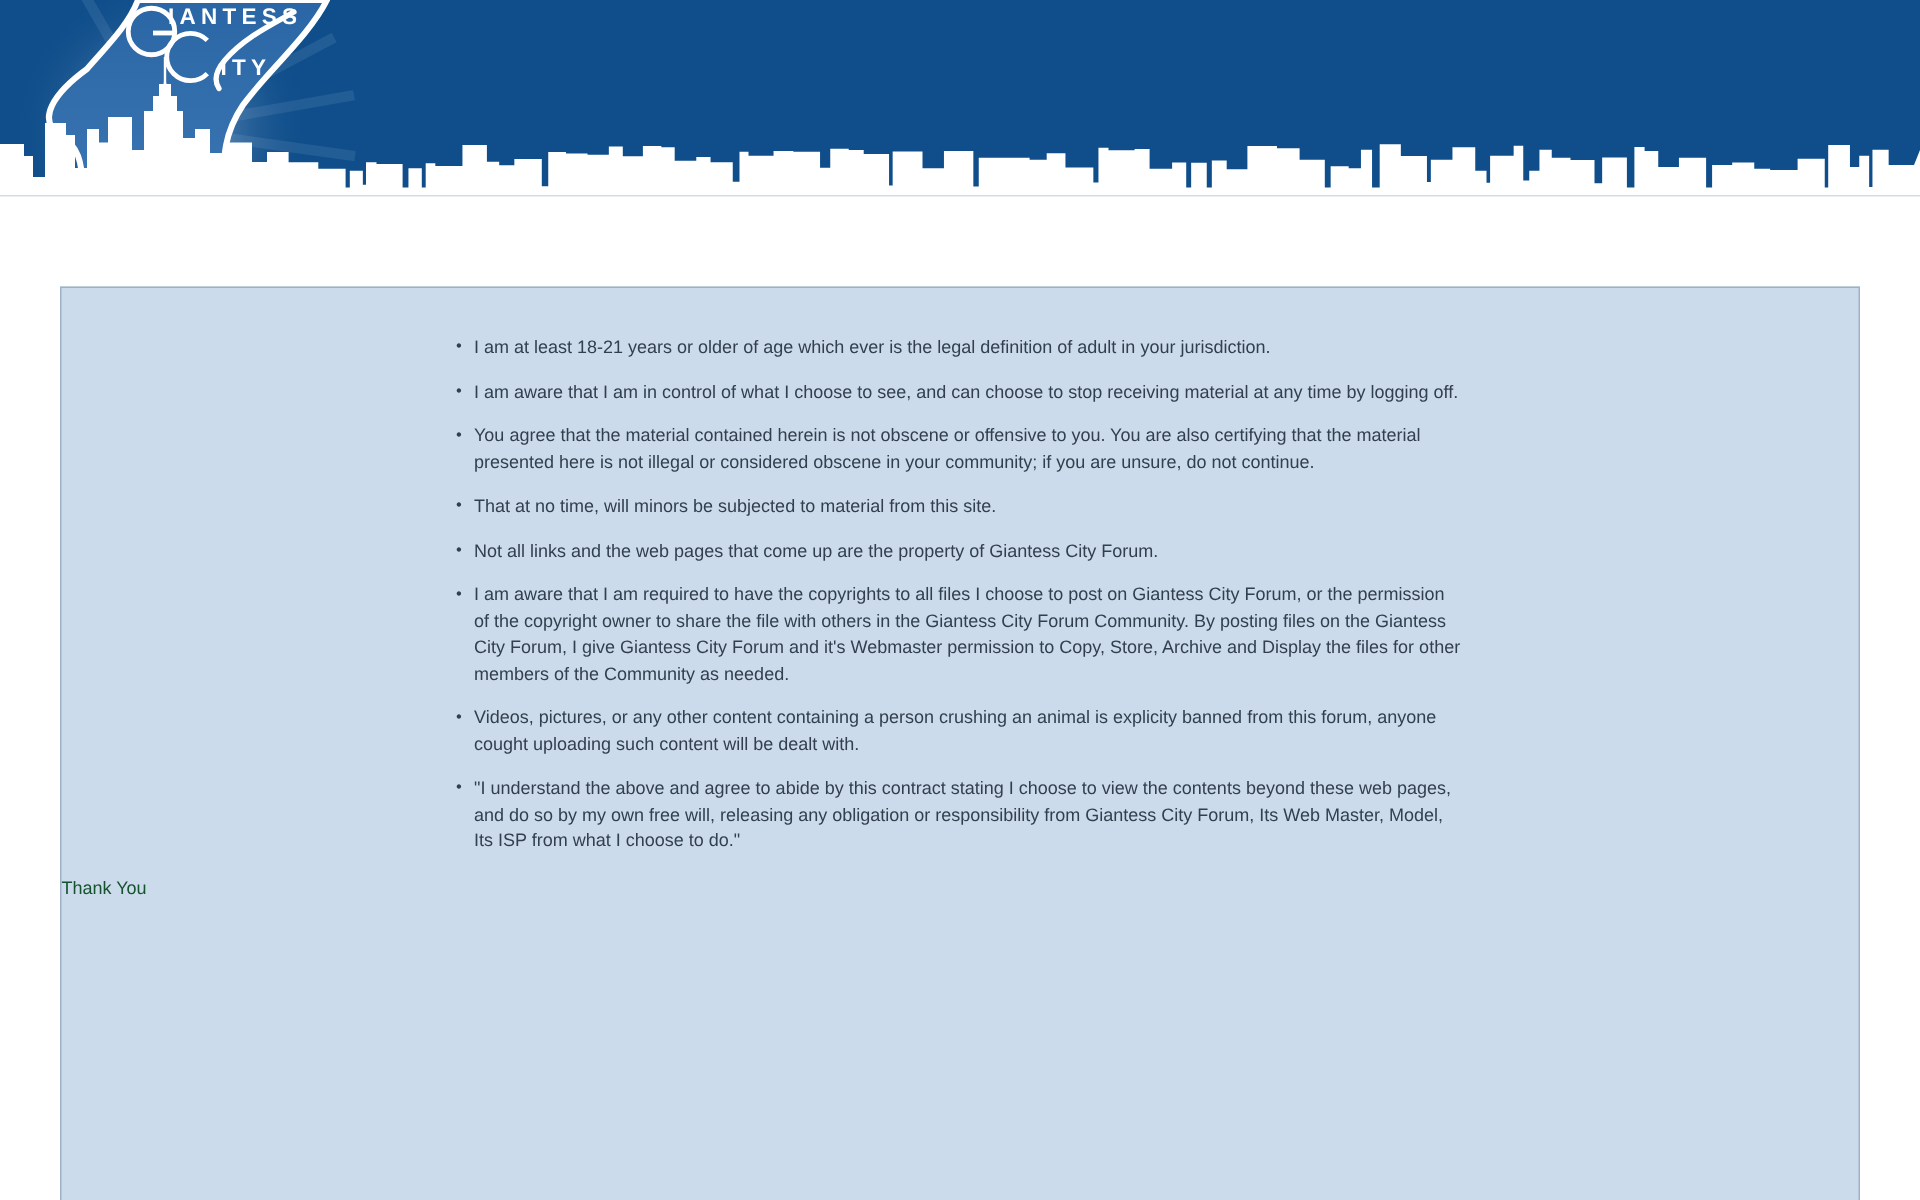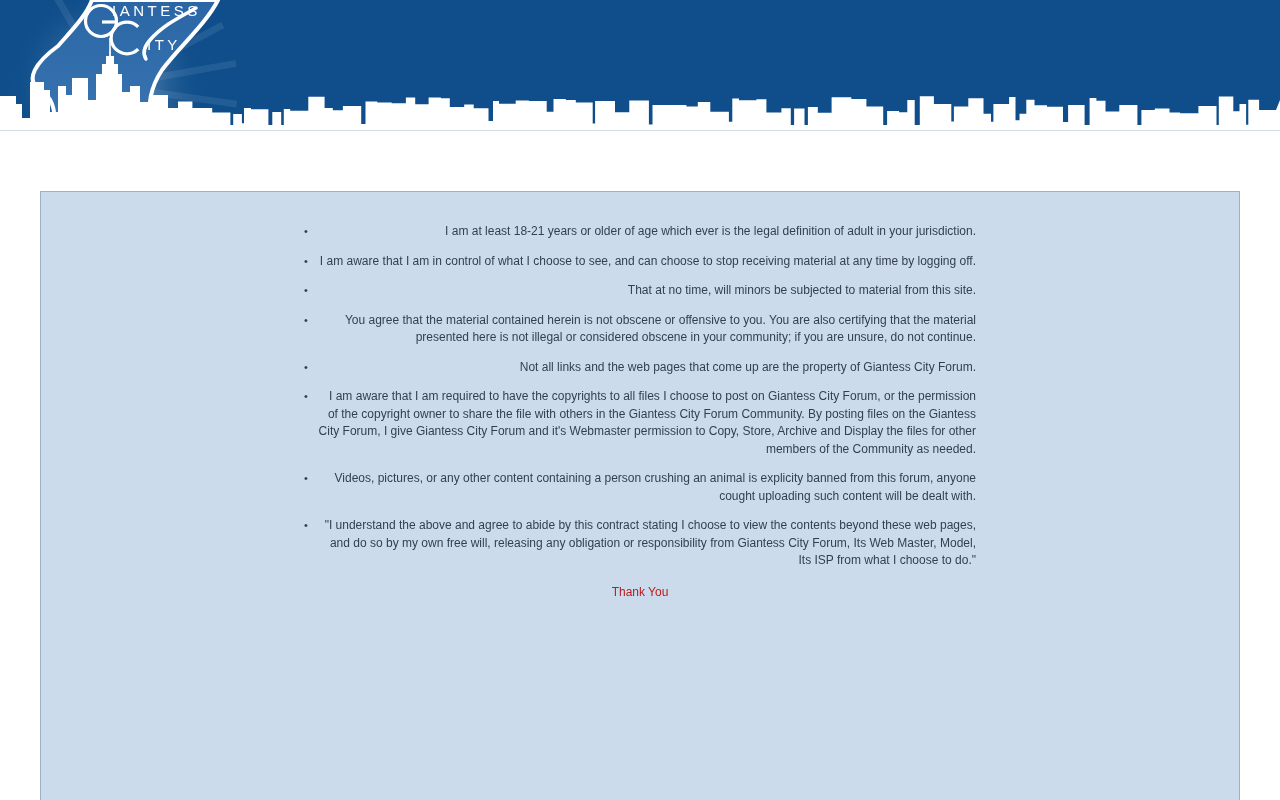--- a/index.html
+++ b/index.html
@@ -9,20 +9,21 @@
     width: 1280px;
     height: 800px;
     overflow: hidden;
     font-family: "Liberation Sans", sans-serif;
   }
   .header {
     position: relative;
     width: 1131px;
     height: 130px;
     background: #ffffff;
+    font-weight: bold;
   }
   .header svg { display: block; }
   .header-rule {
     width: 1280px;
     height: 1px;
     background: #d3dde6;
   }
   .content-panel {
     box-sizing: border-box;
     width: 1200px;
@@ -30,43 +31,42 @@
     min-height: 640px;
     background: #ccdbeb;
     border: 1px solid #9db1c6;
     padding: 31px 0 20px 0;
   }
   ul.agreement-list {
     width: 672px;
     margin: 0 auto;
     padding: 0;
     list-style: none;
-    text-align: right;
   }
   ul.agreement-list li {
     position: relative;
     padding-left: 12px;
     margin: 0 0 12px 0;
     font-size: 12px;
     line-height: 17.5px;
     color: #323f4e;
   }
   ul.agreement-list li::before {
     content: "\2022";
     position: absolute;
     left: 0;
     top: 0;
     color: #323f4e;
     font-size: 11px;
   }
   .closing {
-    text-align: center;
+    text-align: left;
     font-size: 12px;
     line-height: 17.5px;
-    color: #b91c1c;
+    color: #14532d;
     margin-top: 14px;
   }
 </style>
 </head>
 <body>
 
 <div class="header">
   <svg width="1280" height="130" viewBox="0 0 1280 130">
     <defs>
       <radialGradient id="glow" gradientUnits="userSpaceOnUse" cx="108" cy="86" r="100">
@@ -117,22 +117,22 @@
       <text x="147" y="50" font-size="15" letter-spacing="3.5">ITY</text>
     </g>
   </svg>
 </div>
 <div class="header-rule"></div>
 
 <div class="content-panel">
   <ul class="agreement-list">
     <li>I am at least 18-21 years or older of age which ever is the legal definition of adult in your jurisdiction.</li>
     <li>I am aware that I am in control of what I choose to see, and can choose to stop receiving material at any time by logging off.</li>
+    <li>You agree that the material contained herein is not obscene or offensive to you. You are also certifying that the material presented here is not illegal or considered obscene in your community; if you are unsure, do not continue.</li>
     <li>That at no time, will minors be subjected to material from this site.</li>
-    <li>You agree that the material contained herein is not obscene or offensive to you. You are also certifying that the material presented here is not illegal or considered obscene in your community; if you are unsure, do not continue.</li>
     <li>Not all links and the web pages that come up are the property of Giantess City Forum.</li>
     <li>I am aware that I am required to have the copyrights to all files I choose to post on Giantess City Forum, or the permission of the copyright owner to share the file with others in the Giantess City Forum Community. By posting files on the Giantess City Forum, I give Giantess City Forum and it's Webmaster permission to Copy, Store, Archive and Display the files for other members of the Community as needed.</li>
     <li>Videos, pictures, or any other content containing a person crushing an animal is explicity banned from this forum, anyone cought uploading such content will be dealt with.</li>
     <li>"I understand the above and agree to abide by this contract stating I choose to view the contents beyond these web pages, and do so by my own free will, releasing any obligation or responsibility from Giantess City Forum, Its Web Master, Model, Its ISP from what I choose to do."</li>
   </ul>
   <div class="closing">
     <div>Thank You</div>
   </div>
 </div>
 

